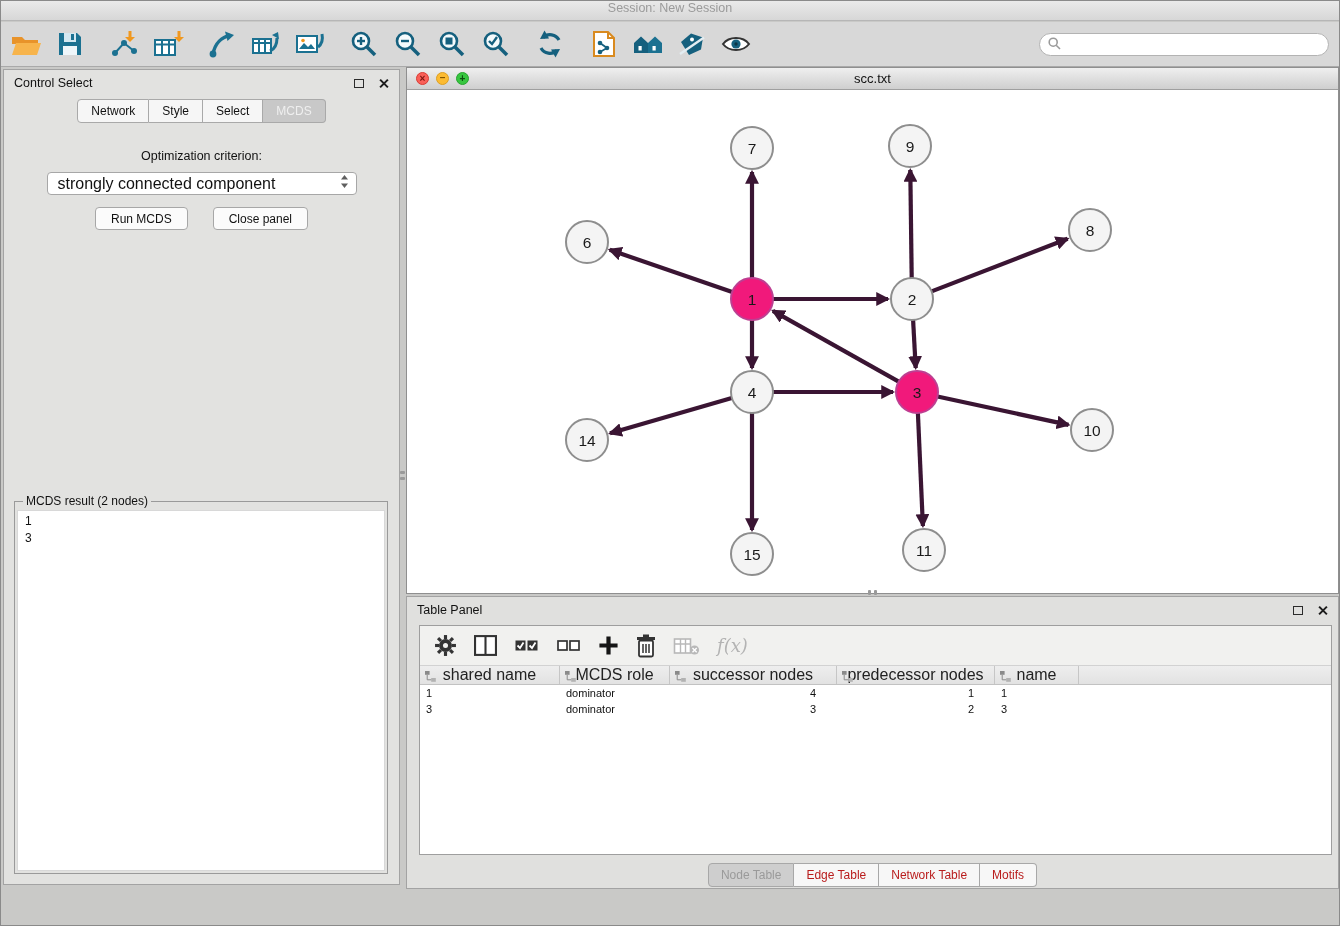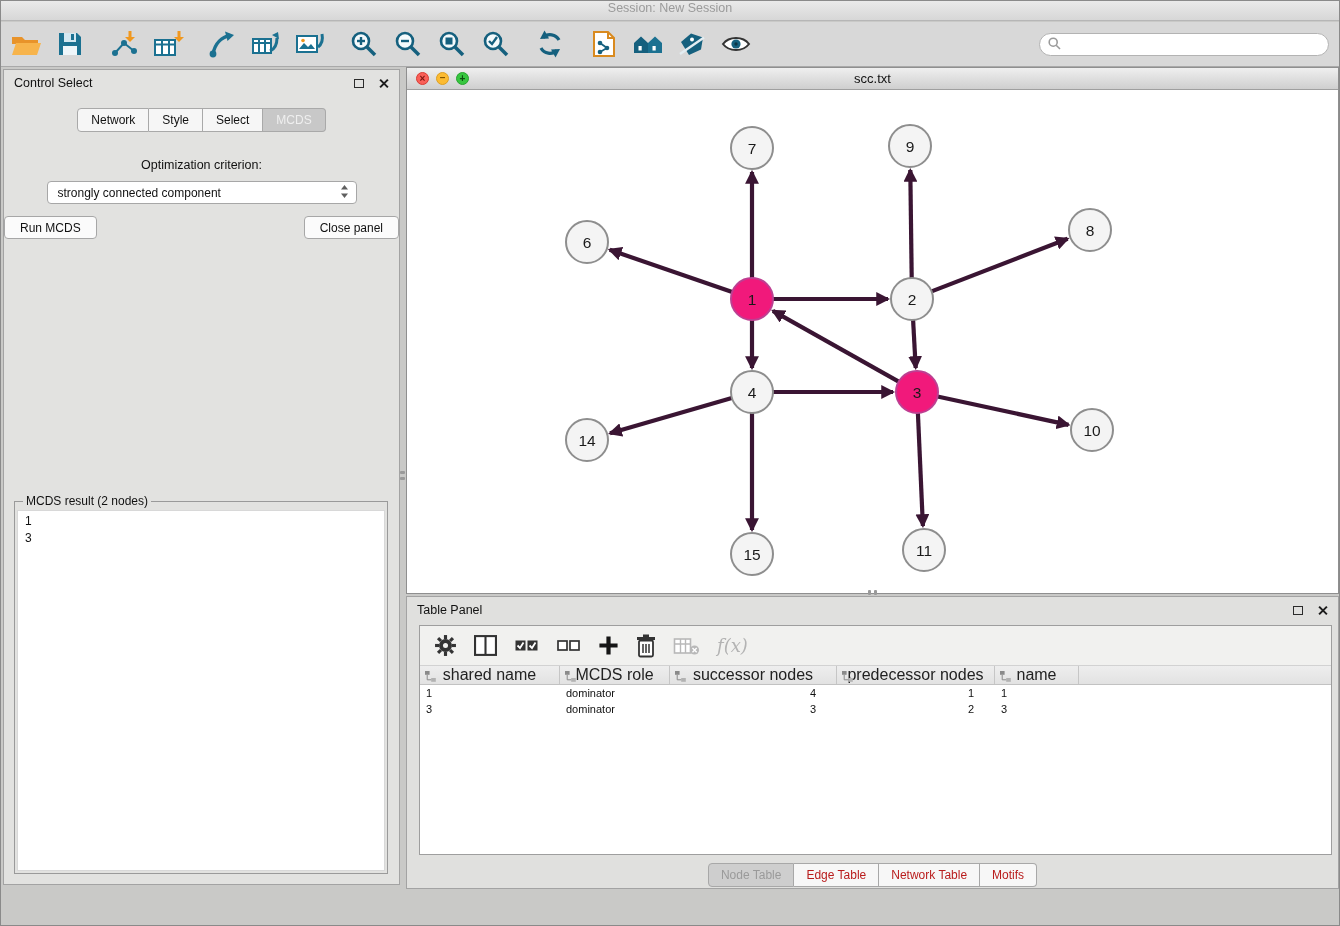--- a/index.html
+++ b/index.html
@@ -28,31 +28,31 @@
   .panel-header { height:26px; display:flex; align-items:center; padding:0 10px; font-size:12.5px; color:#111; }
   .panel-header .spacer { flex:1; }
   .float-ic { width:10px; height:9px; border:1.5px solid #2b2b2b; margin-right:14px; }
   .close-ic { position:relative; width:11px; height:11px; cursor:pointer; }
   .close-ic::before,.close-ic::after { content:""; position:absolute; left:5px; top:0; width:2px; height:11px; background:#1c1c1c; }
   .close-ic::before { transform:rotate(45deg); } .close-ic::after { transform:rotate(-45deg); }
 
   
   .control-panel { position:absolute; left:2px; top:68px; width:397px; height:816px;
     background:#e2e2e0; border:1px solid #a3a3a3; }
-  .cp-tabs { display:flex; justify-content:center; margin-top:12px; }
+  .cp-tabs { display:flex; justify-content:center; margin-top:3px; }
   .cp-tab { font-size:12px; padding:4px 13px; background:#f6f6f6; border:1px solid #a9a9a9;
     border-left:none; color:#111; cursor:pointer; }
   .cp-tab:first-child { border-left:1px solid #a9a9a9; border-radius:4px 0 0 4px; }
   .cp-tab:last-child { border-radius:0 4px 4px 0; }
   .cp-tab-active { background:#c8c8c8; color:#efefef; }
   .opt-label { text-align:center; margin-top:26px; font-size:12.5px; color:#111; }
   .select-box { width:310px; height:23px; margin:9px auto 0; background:#fff; border:1px solid #a7a7a7;
-    border-radius:4px; display:flex; align-items:center; padding:0 7px 0 10px; font-size:12px; cursor:pointer; }
+    border-radius:4px; display:flex; align-items:center; padding:0 7px 0 10px; font-size:16px; cursor:pointer; }
   .select-box .sel-text { flex:1; color:#111; }
-  .btn-row { display:flex; justify-content:space-between; gap:25px; margin-top:12px; }
+  .btn-row { display:flex; justify-content:center; gap:25px; margin-top:12px; }
   .cp-btn { height:23px; padding:0 15px; font-size:12px; color:#111; background:#fbfbfb;
     border:1px solid #a7a7a7; border-radius:4px; cursor:pointer; }
   .result-box { position:absolute; left:10px; right:11px; top:424px; bottom:10px;
     border:1px solid #9a9a9a; padding:2px; }
   .result-box legend { font-size:12px; color:#111; margin-left:6px; padding:0 3px; }
   .result-area { width:100%; height:100%; background:#fff; border:1px solid #d8d8d8; padding:2px 7px; overflow:hidden; }
   .result-line { font-size:12px; line-height:17px; color:#111; }
 
   
   .network-window { position:absolute; left:405px; top:66px; width:933px; height:527px;

